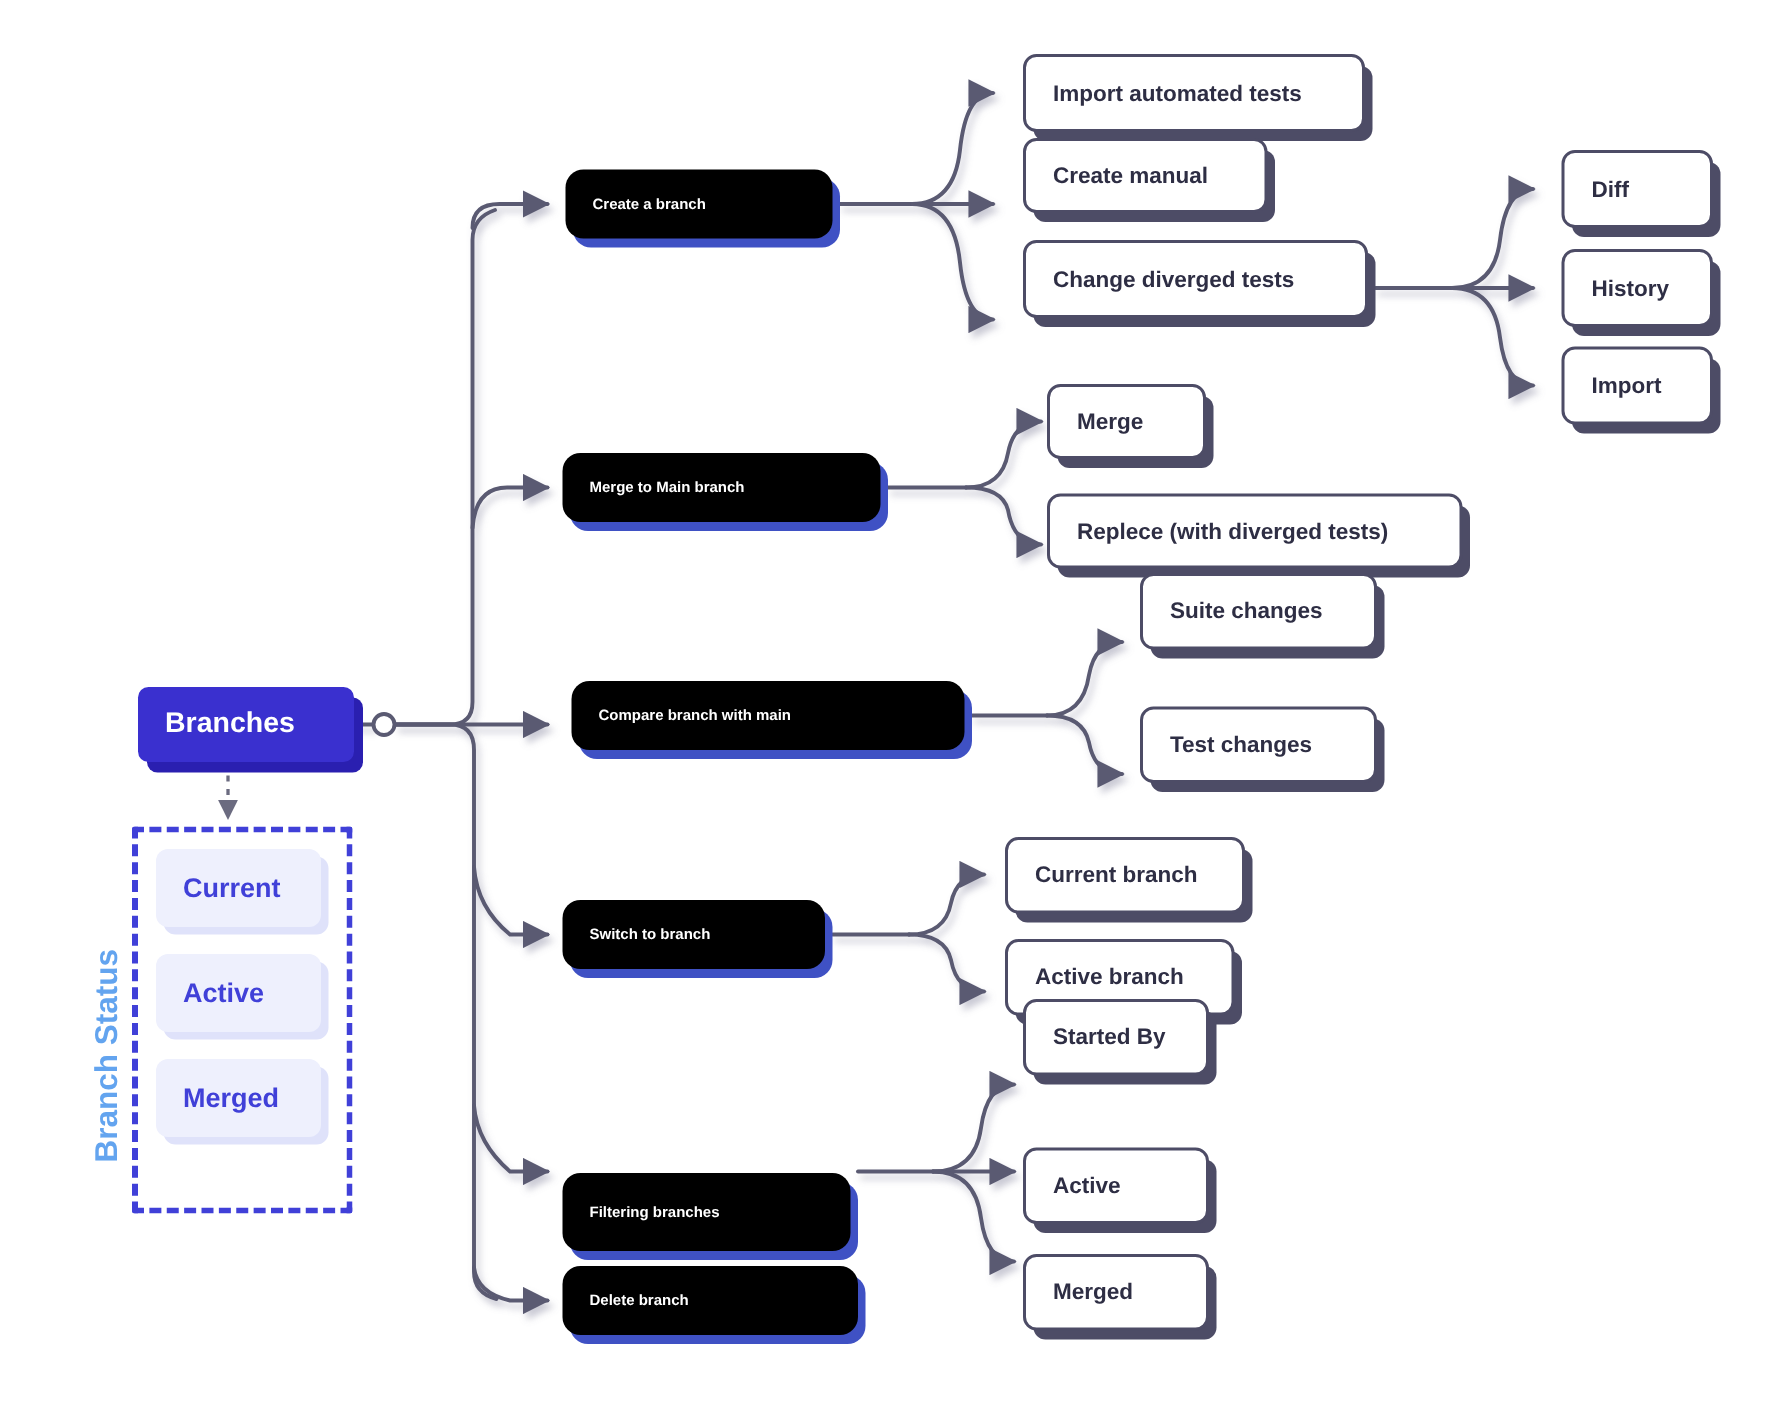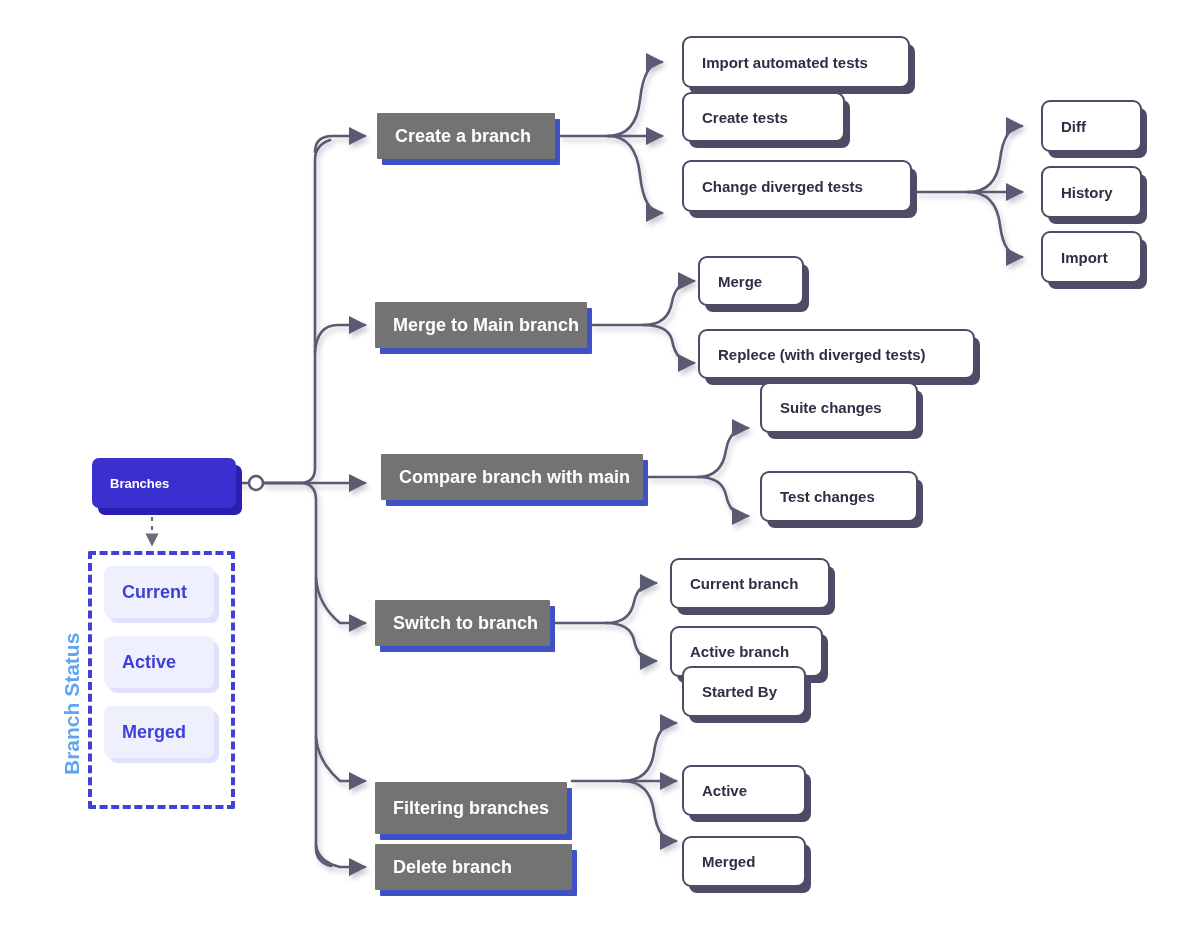--- a/index.html
+++ b/index.html
@@ -5,27 +5,27 @@
   html,body{margin:0;padding:0;background:#ffffff;}
   body{font-family:"Liberation Sans",sans-serif;}
   #canvas{position:relative;width:1194px;height:945px;background:#ffffff;overflow:hidden;}
   #wires{position:absolute;left:0;top:0;width:1194px;height:945px;pointer-events:none;}
 
   .node{position:absolute;box-sizing:border-box;display:flex;align-items:center;
         border-radius:8px;white-space:nowrap;}
   .node .lbl{display:block;width:100%;}
 
   
-  .n-root{background:#3a30cf;color:#ffffff;font-size:13px;font-weight:bold;
+  .n-root{background:#3a30cf;color:#ffffff;font-size:19px;font-weight:bold;
           padding:10px 18px;border-radius:7px;
           box-shadow:6px 7px 0 0 #2a1fb0;}
 
   
-  .n-blue{background:#737373;color:#ffffff;font-size:18px;font-weight:bold;
-          padding:0 18px;border-radius:1px;
+  .n-blue{background:#000000;color:#ffffff;font-size:10px;font-weight:bold;
+          padding:0 18px;border-radius:12px;
           box-shadow:5px 6px 0 0 #3f51c4;}
 
   
   .n-white{background:#ffffff;color:#2e2e44;font-size:15px;font-weight:bold;
            padding:0 18px;border:2.5px solid #4d4c66;border-radius:9px;
            box-shadow:6px 7px 0 -1px #4d4c66;}
 
   
   .n-chip{background:#eef0fd;color:#4040d8;font-size:18px;font-weight:bold;
           padding:0 18px;border-radius:8px;
@@ -145,21 +145,21 @@
 
   <div class="node n-blue" style="left:375px;top:844px;width:197px;height:46px;">
     <span class="lbl">Delete branch</span>
   </div>
 
   <div class="node n-white" style="left:682px;top:36px;width:228px;height:52px;">
     <span class="lbl">Import automated tests</span>
   </div>
 
   <div class="node n-white" style="left:682px;top:92px;width:163px;height:50px;">
-    <span class="lbl">Create tests</span>
+    <span class="lbl">Create manual</span>
   </div>
 
   <div class="node n-white" style="left:682px;top:160px;width:230px;height:52px;">
     <span class="lbl">Change diverged tests</span>
   </div>
 
   <div class="node n-white" style="left:1041px;top:100px;width:101px;height:52px;">
     <span class="lbl">Diff</span>
   </div>
   <div class="node n-white" style="left:1041px;top:166px;width:101px;height:52px;">

